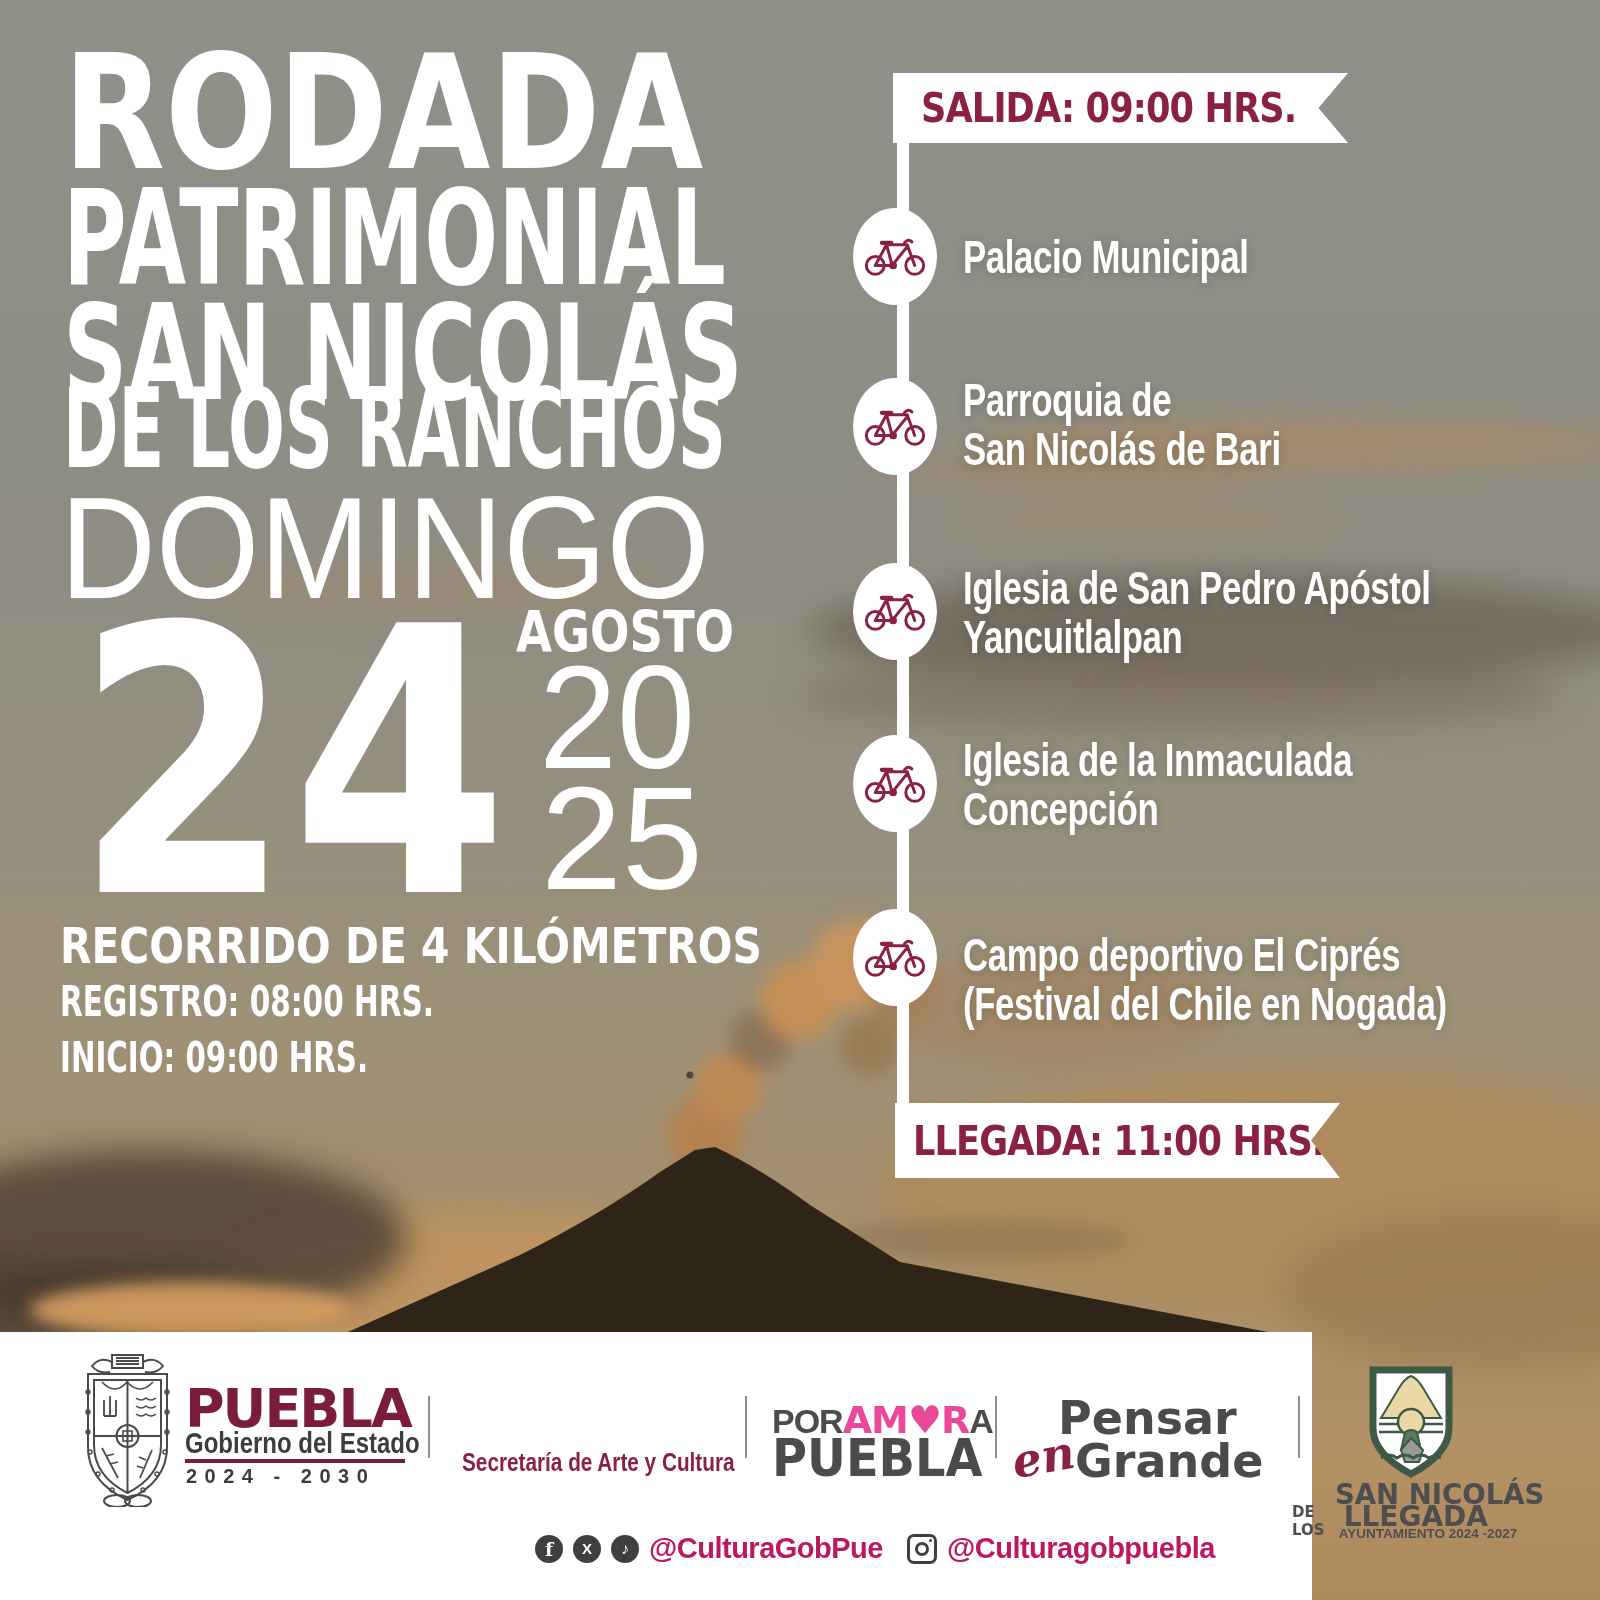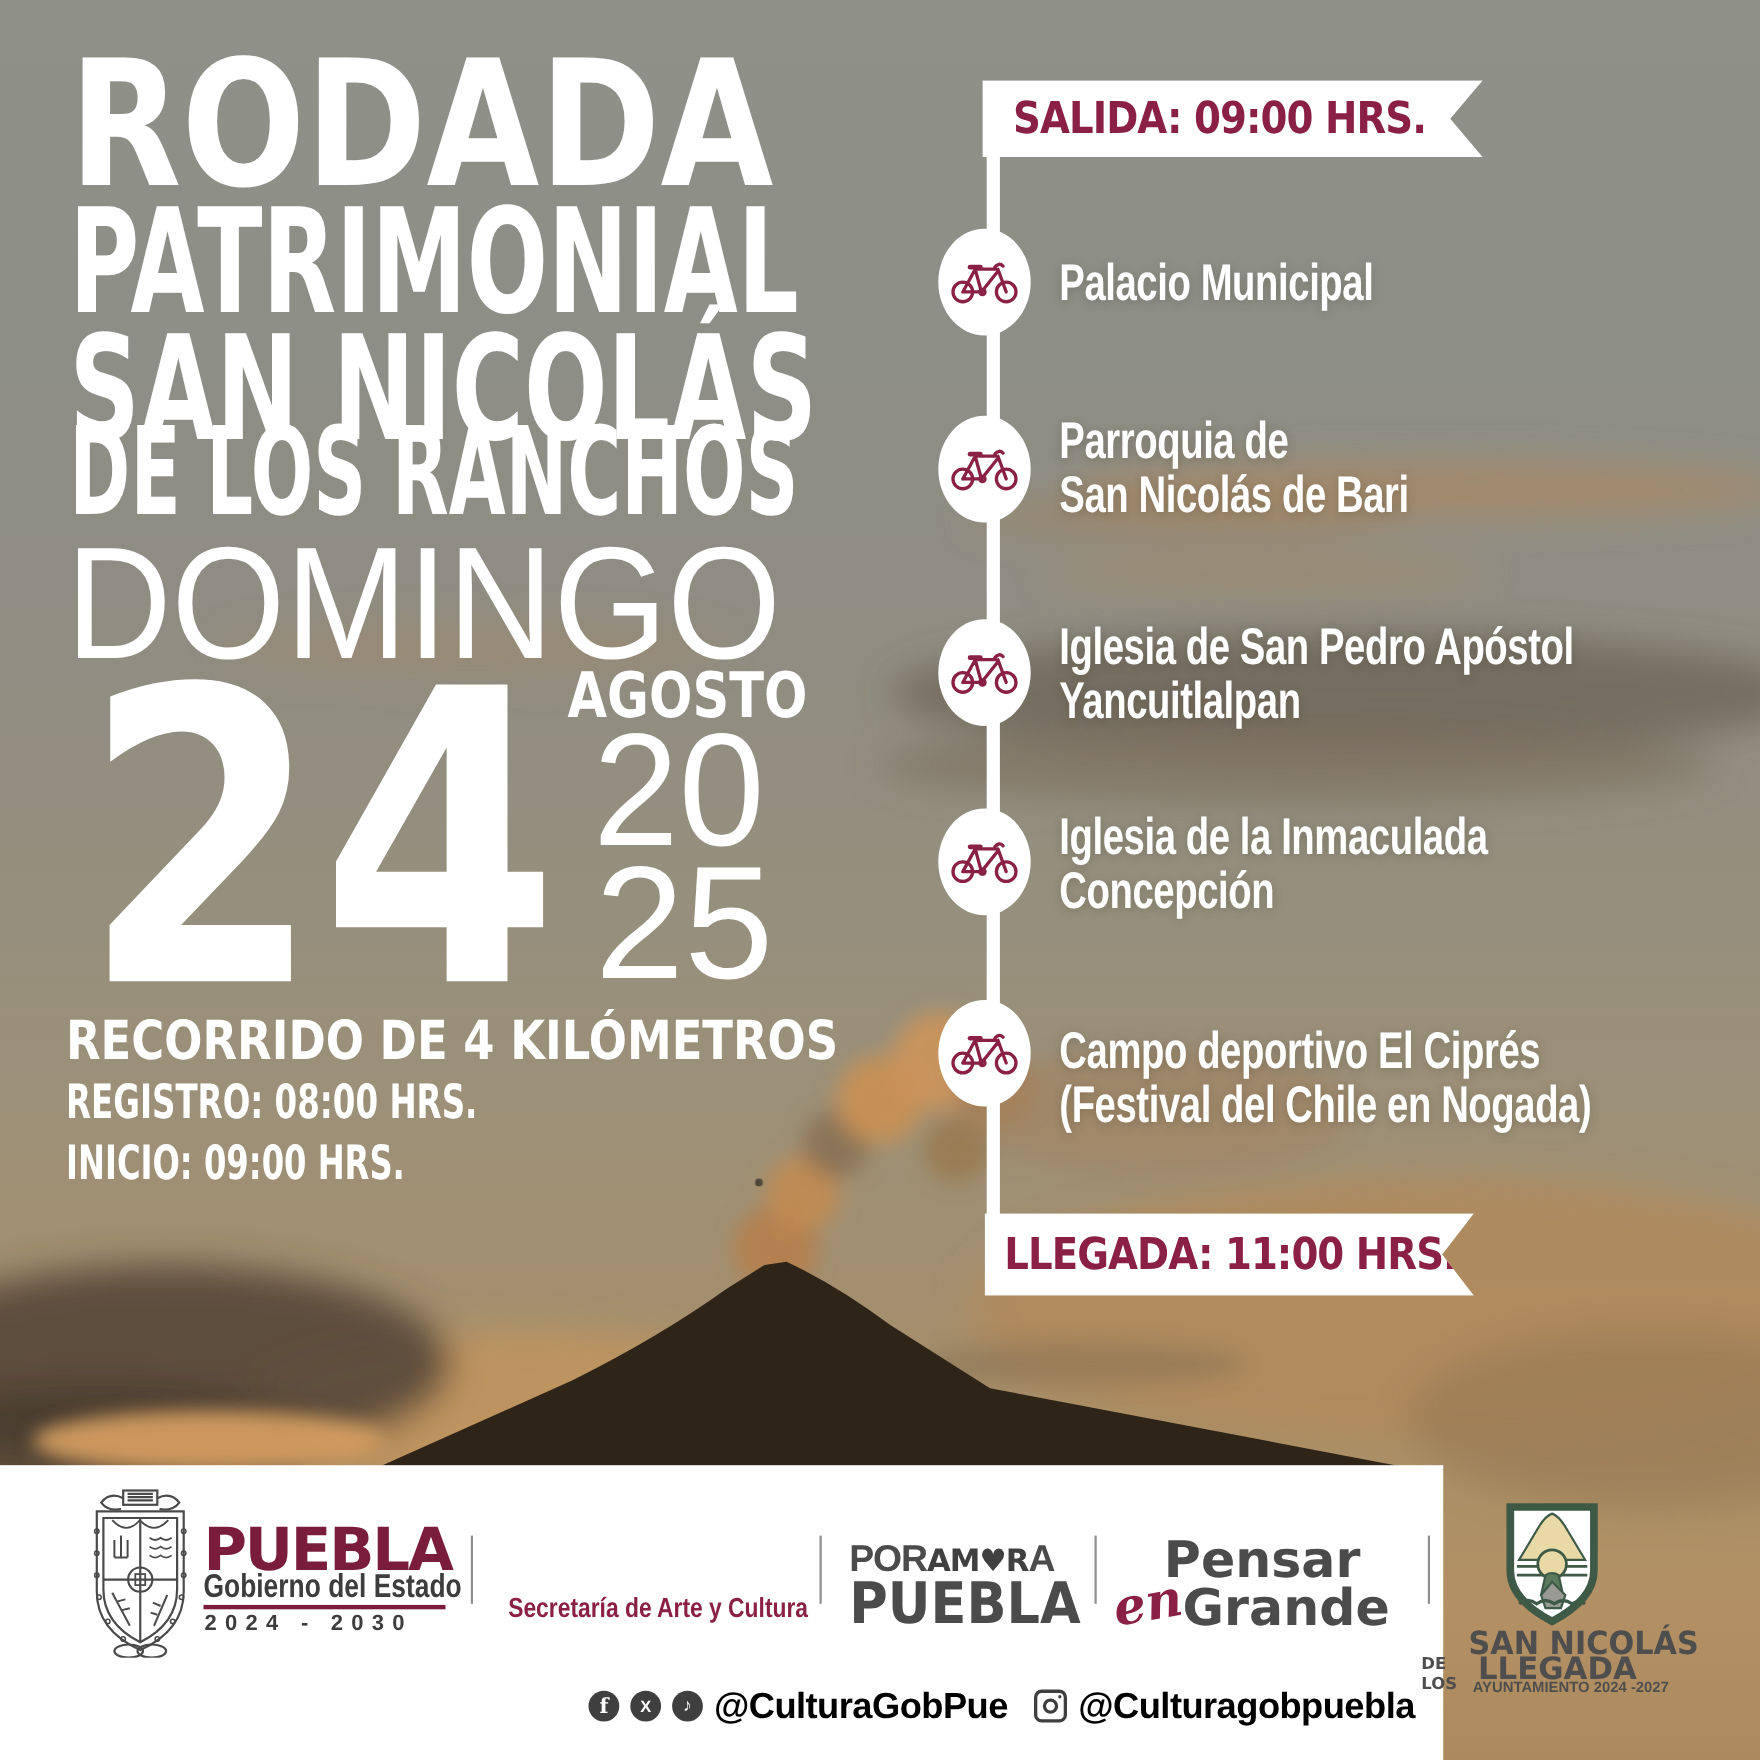--- a/index.html
+++ b/index.html
@@ -43,21 +43,21 @@
   .puebla-years{position:absolute;left:186px;top:133px;color:#3d3d3d;font-weight:bold;font-size:20px;
      letter-spacing:7.5px;white-space:nowrap;}
 
   .cultura-name{position:absolute;left:462px;top:58px;color:#4b4b4b;
      font-family:"DejaVu Sans",sans-serif;font-weight:bold;font-size:64px;line-height:1;letter-spacing:-2px;}
   .cultura-sub{position:absolute;left:462px;top:116px;color:#8a2045;font-weight:bold;font-size:25px;
      white-space:nowrap;transform:scaleX(0.83);transform-origin:left top;}
 
   .amor-line1{position:absolute;left:772px;top:66px;white-space:nowrap;letter-spacing:-1px;}
   .amor-line1 .g{color:#4b4b4b;font-weight:bold;font-size:34px;}
-  .amor-line1 .m{color:#404040;font-family:"DejaVu Sans",sans-serif;font-weight:bold;font-size:28px;}
+  .amor-line1 .m{color:#ec4899;font-family:"DejaVu Sans",sans-serif;font-weight:bold;font-size:38px;}
   .amor-puebla{position:absolute;left:772px;top:100px;color:#4b4b4b;
      font-family:"DejaVu Sans",sans-serif;font-weight:bold;font-size:52px;line-height:1;
      white-space:nowrap;transform:scaleX(0.92);transform-origin:left top;}
 
   .pensar-w1{position:absolute;left:1058px;top:63px;color:#4b4b4b;
      font-family:"DejaVu Sans",sans-serif;font-weight:bold;font-size:46px;line-height:1;}
   .pensar-en{position:absolute;left:1012px;top:102px;color:#8a2045;
      font-family:"DejaVu Serif",serif;font-style:italic;font-weight:bold;font-size:46px;line-height:1;
      transform:rotate(-10deg);}
   .pensar-w3{position:absolute;left:1075px;top:106px;color:#4b4b4b;
@@ -72,21 +72,21 @@
   .sn-line2 .big{font-size:28px;line-height:1;}
   .sn-line3{position:absolute;left:1330px;top:194px;width:196px;text-align:center;color:#4e4e4e;
      font-weight:bold;font-size:13.5px;}
 
   .social{position:absolute;left:535px;top:200px;display:flex;align-items:center;gap:10px;}
   .sicon{width:28px;height:28px;border-radius:50%;background:#3f3f3f;color:#ffffff;
      display:flex;align-items:center;justify-content:center;font-weight:bold;}
   .sicon.fb{font-family:"DejaVu Serif",serif;font-size:19px;}
   .sicon.x{font-size:15px;}
   .sicon.tk{font-size:16px;}
-  .handle{color:#000000;font-weight:bold;font-size:33px;letter-spacing:-0.5px;white-space:nowrap;}
+  .handle{color:#be185d;font-weight:bold;font-size:29px;letter-spacing:-0.5px;white-space:nowrap;}
   .ig{width:24px;height:24px;border:3px solid #3f3f3f;border-radius:7px;position:relative;margin-left:14px;}
   .ig .lens{position:absolute;left:5px;top:5px;width:8px;height:8px;border:3px solid #3f3f3f;border-radius:50%;}
   .ig .dot{position:absolute;right:2px;top:2px;width:3px;height:3px;background:#3f3f3f;border-radius:50%;}
 </style>
 </head>
 <body>
 
 <div class="poster">
 
   <div class="sky"></div>

